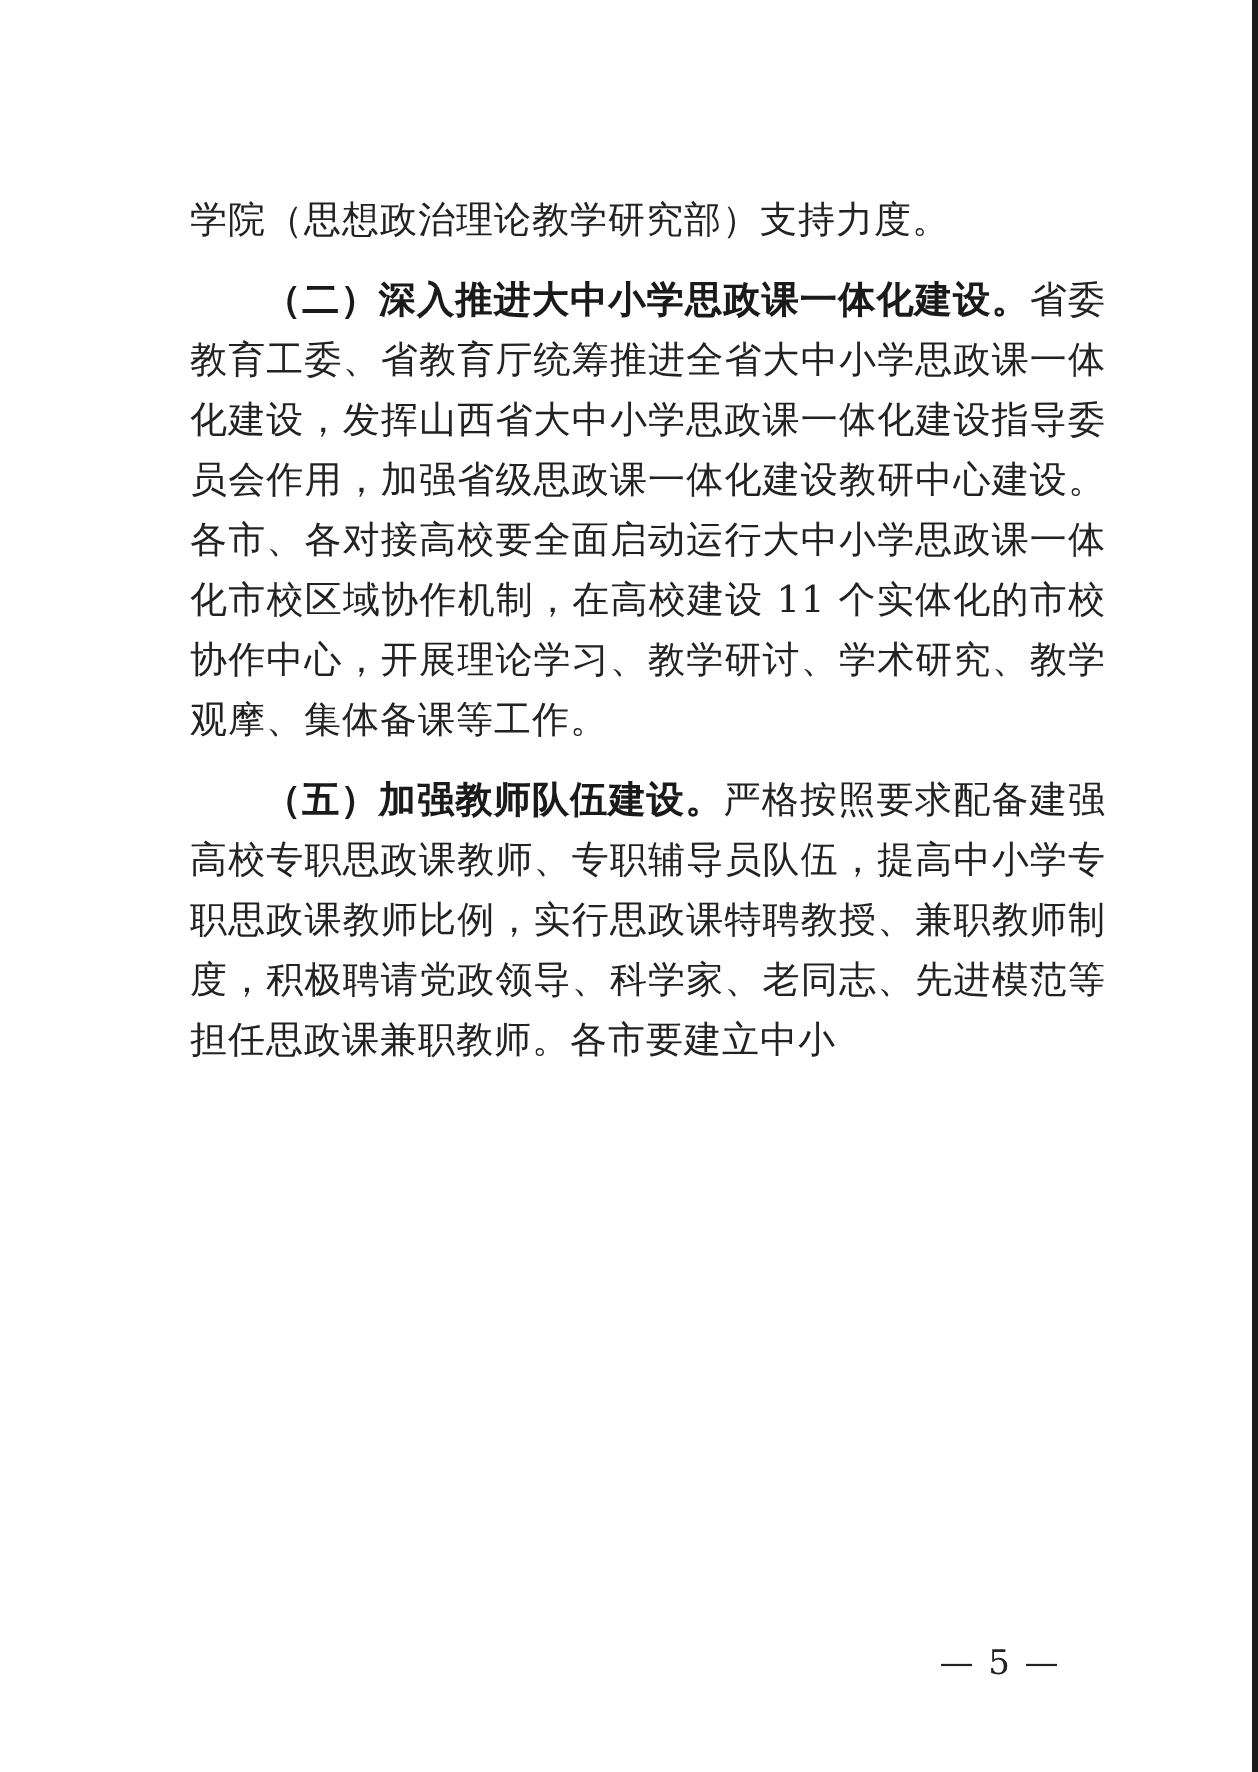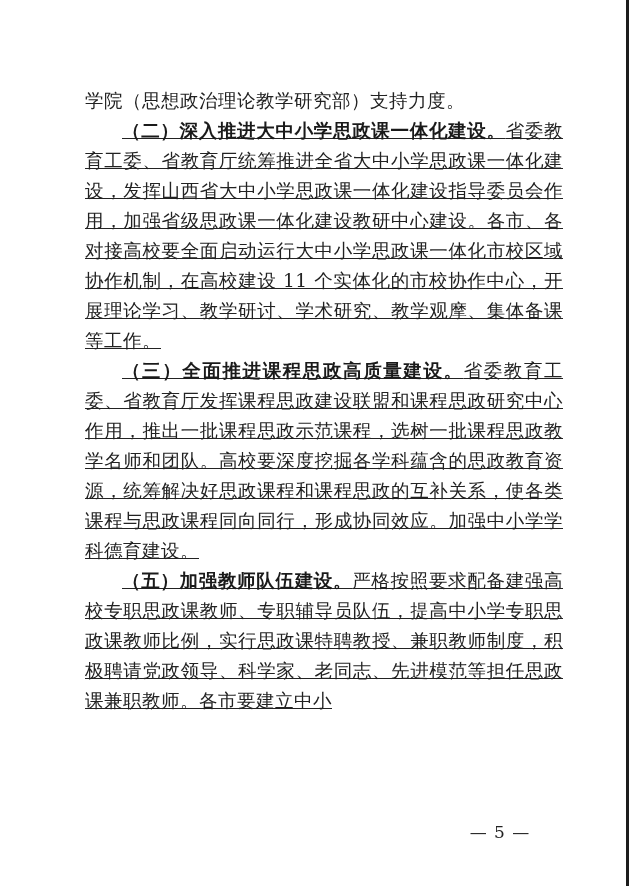--- a/index.html
+++ b/index.html
@@ -25,25 +25,25 @@
     top: 86px;
     width: 478px;
     color: #222222;
     font-size: 18.5px;
     line-height: 30px;
     text-align: justify;
     text-justify: inter-ideograph;
     letter-spacing: 0.5px;
   }
   .textblock p {
-    margin: 0;
+    margin: 10px;
     padding: 0;
   }
   p.continuation { text-indent: 0; }
-  p.para { text-indent: 2em; text-decoration: underline; }
+  p.para { text-indent: 2em; }
   .lead {
     font-weight: bold;
     color: #1a1a1a;
   }
   .page-number {
     position: absolute;
     top: 822px;
     left: 440px;
     width: 120px;
     text-align: center;
@@ -57,21 +57,20 @@
 <body>
 
 <div class="page">
 
   <div class="textblock">
 
     <p class="continuation">学院（思想政治理论教学研究部）支持力度。</p>
 
     <p class="para"><span class="lead">（二）深入推进大中小学思政课一体化建设。</span><span>省委教育工委、省教育厅统筹推进全省大中小学思政课一体化建设，发挥山西省大中小学思政课一体化建设指导委员会作用，加强省级思政课一体化建设教研中心建设。各市、各对接高校要全面启动运行大中小学思政课一体化市校区域协作机制，在高校建设 11 个实体化的市校协作中心，开展理论学习、教学研讨、学术研究、教学观摩、集体备课等工作。</span></p>
 
-    <p class="para"><span class="lead">（三）全面推进课程思政高质量建设。</span><span>省委教育工委、省教育厅发挥课程思政建设联盟和课程思政研究中心作用，推出一批课程思政示范课程，选树一批课程思政教学名师和团队。高校要深度挖掘各学科蕴含的思政教育资源，统筹解决好思政课程和课程思政的互补关系，使各类课程与思政课程同向同行，形成协同效应。加强中小学学科德育建设。</span></p>
 
 
     <p class="para"><span class="lead">（五）加强教师队伍建设。</span><span>严格按照要求配备建强高校专职思政课教师、专职辅导员队伍，提高中小学专职思政课教师比例，实行思政课特聘教授、兼职教师制度，积极聘请党政领导、科学家、老同志、先进模范等担任思政课兼职教师。各市要建立中小</span></p>
 
   </div>
 
   <div class="page-number">— 5 —</div>
 
   <div class="scan-edge"></div>
 

